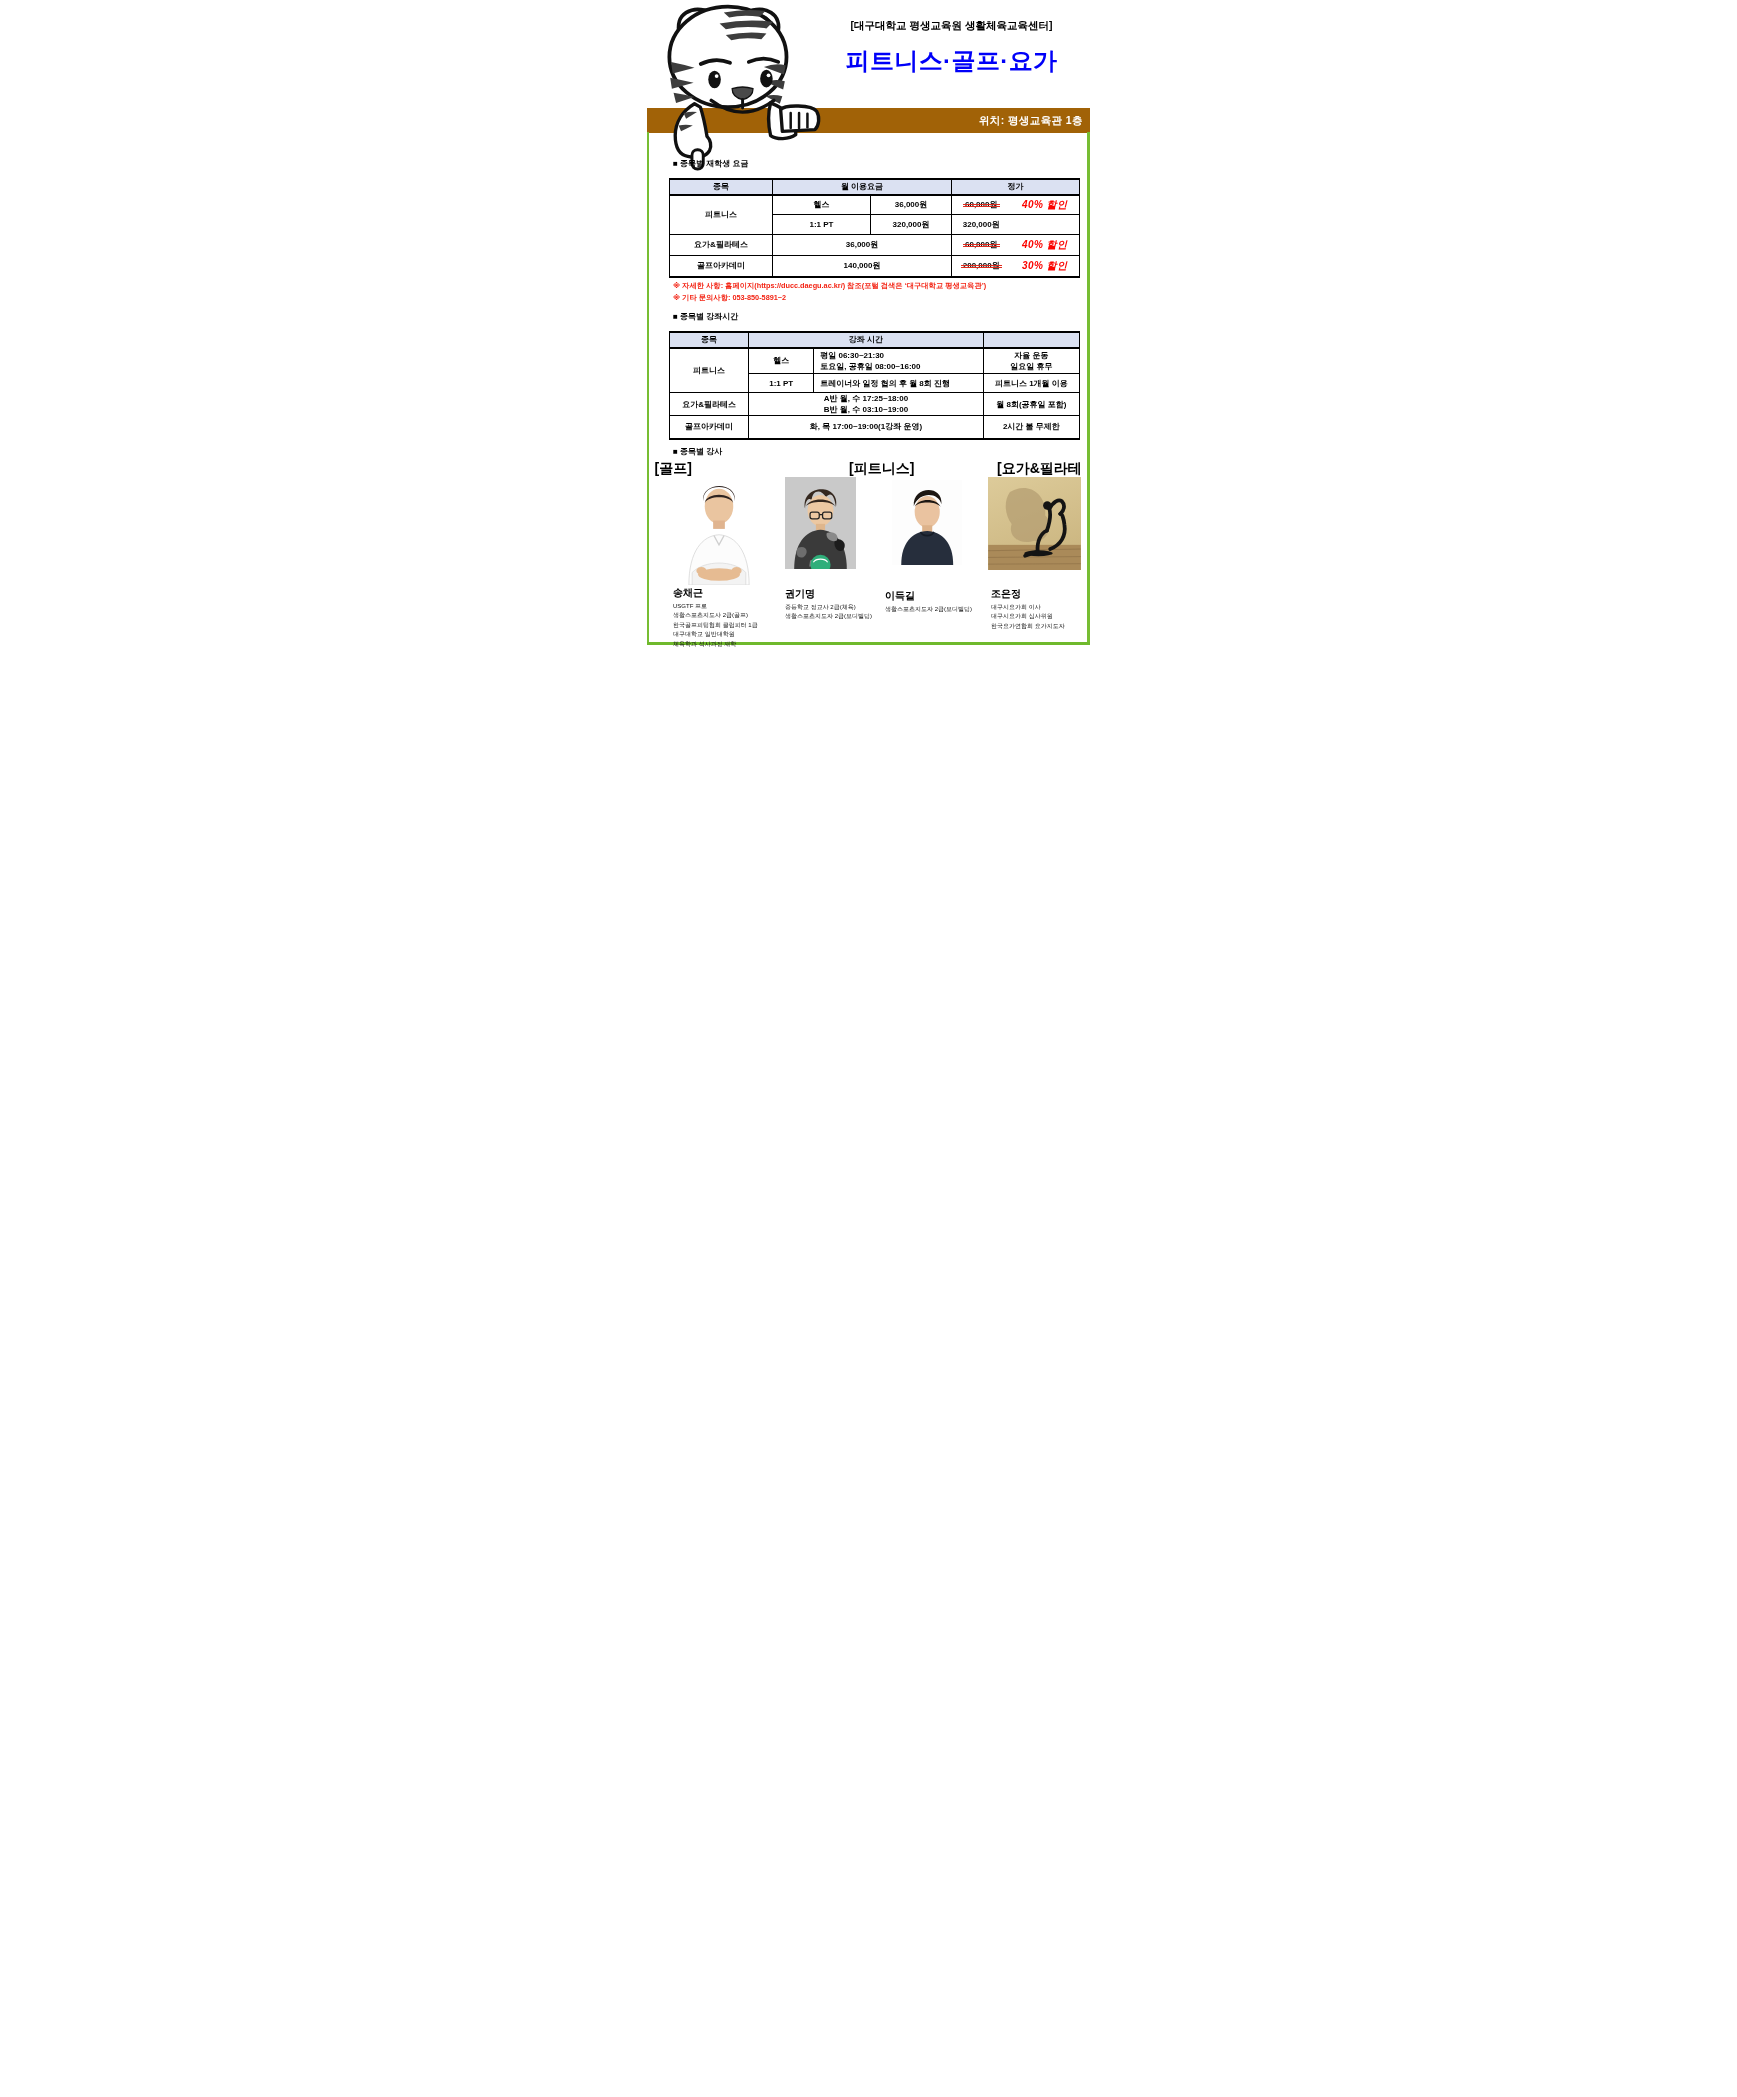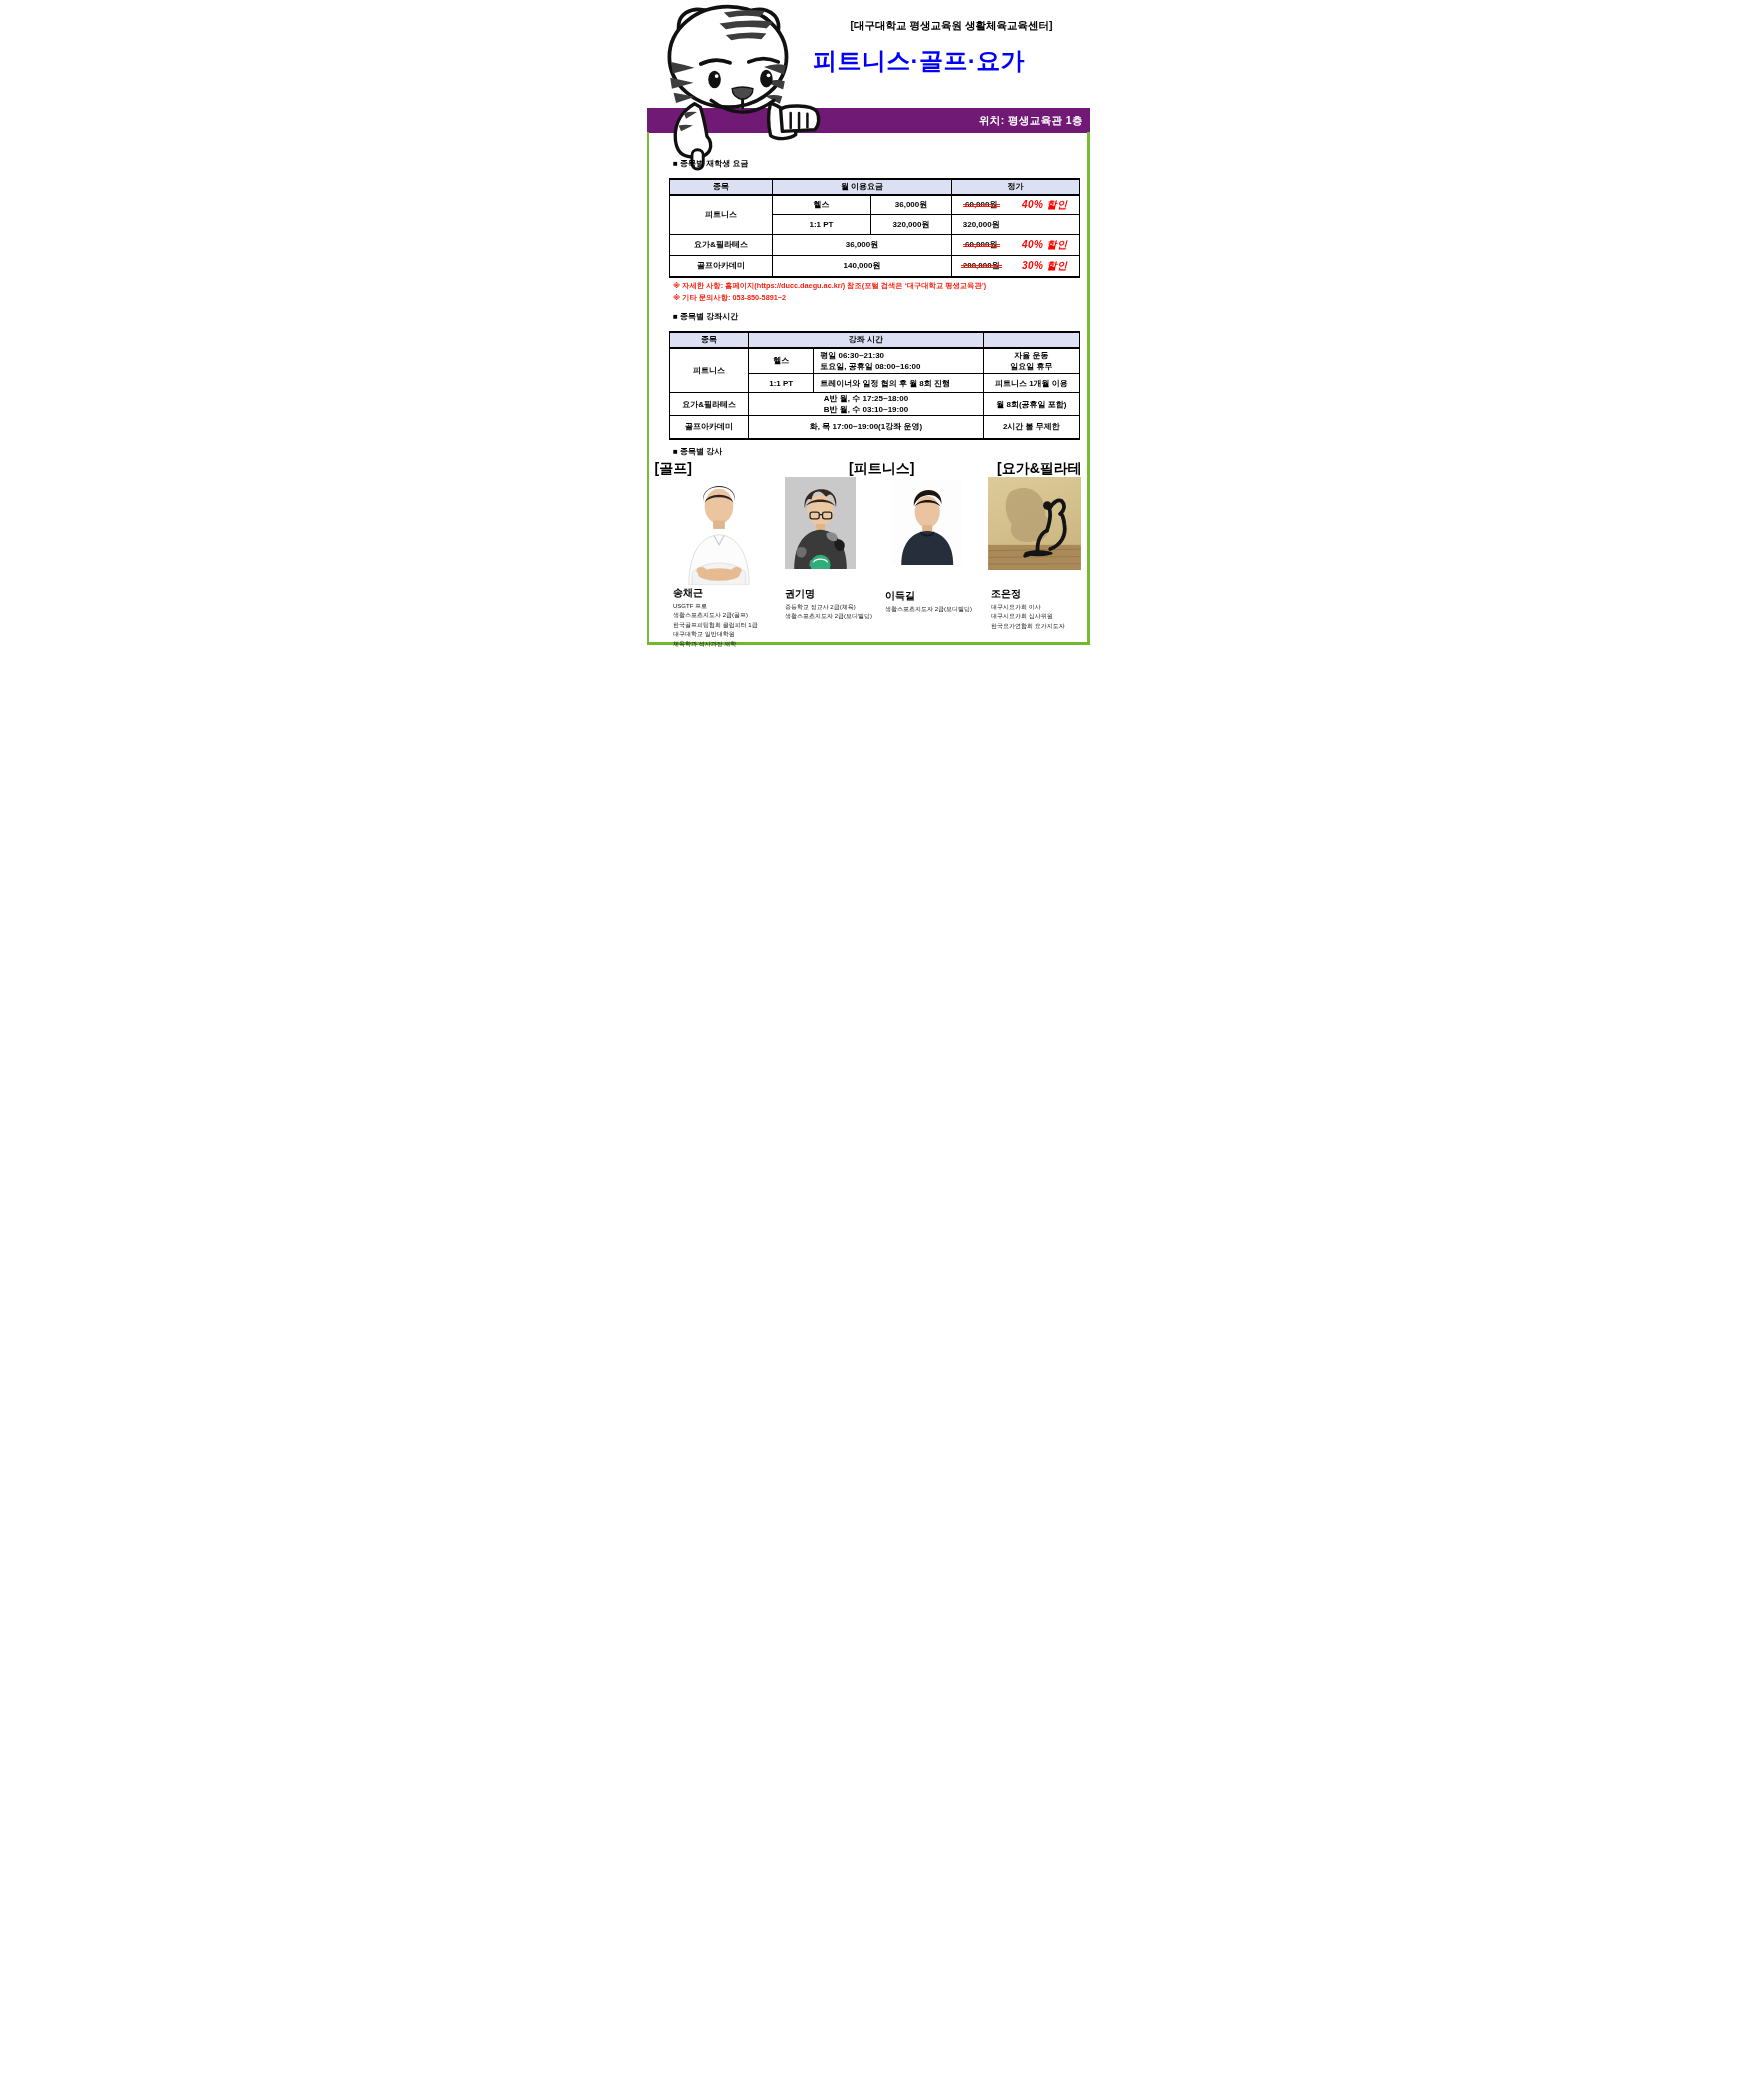--- a/index.html
+++ b/index.html
@@ -2,24 +2,24 @@
 <html style="font-size:6.7px"><head>
 <meta charset="utf-8">
 <style>
   * { margin:0; padding:0; box-sizing:border-box; }
   body { background:#ffffff; font-family:"Liberation Sans","DejaVu Sans",sans-serif; }
   #page { position:relative; width:463px; height:654px; margin:0 auto; background:#ffffff; overflow:hidden; }
 
   
   .org-label { position:absolute; left:176px; top:18.5px; width:277px; text-align:center;
                font-size:10.5px; font-weight:800; color:#000; letter-spacing:0px; }
-  .main-title { position:absolute; left:176px; top:45px; width:277px; text-align:left;
+  .main-title { position:absolute; left:176px; top:45px; width:277px; text-align:center;
                 font-size:24px; font-weight:900; color:#0000f8; letter-spacing:0.4px; }
 
-  .banner { position:absolute; left:9.6px; top:108px; width:443px; height:25px; background:#701a75; }
+  .banner { position:absolute; left:9.6px; top:108px; width:443px; height:25px; background:#a16207; }
   .banner .loc { position:absolute; right:6.7px; top:0; height:25px; line-height:25px;
                  color:#ffffff; font-size:10.5px; font-weight:800; letter-spacing:0.4px; }
 
   
   .frame-left  { position:absolute; left:9.6px;  top:132px; width:2.5px; height:512px; background:#77bd33; }
   .frame-right { position:absolute; left:450px; top:132px; width:2.5px; height:512px; background:#77bd33; }
   .frame-bottom{ position:absolute; left:9.6px; top:642px; width:443px; height:2.5px; background:#6fb92c; }
 
   .tiger { position:absolute; left:24px; top:2.5px; width:164px; height:168px; }
 

